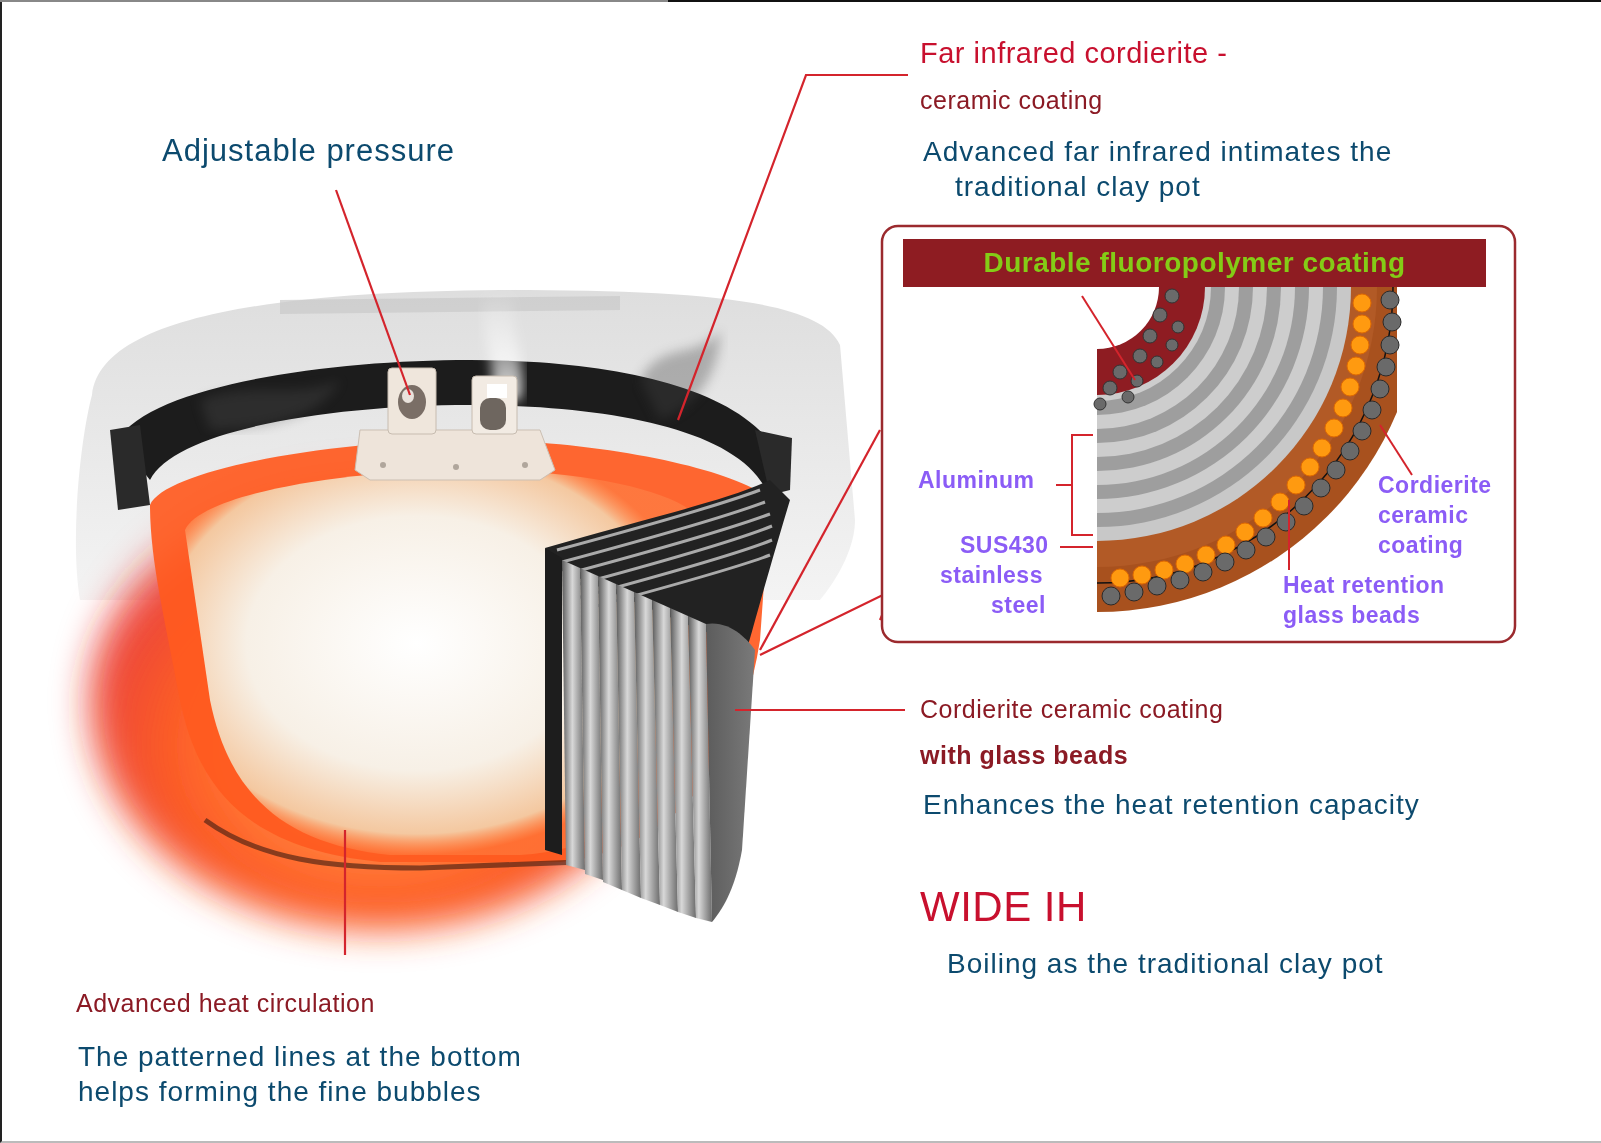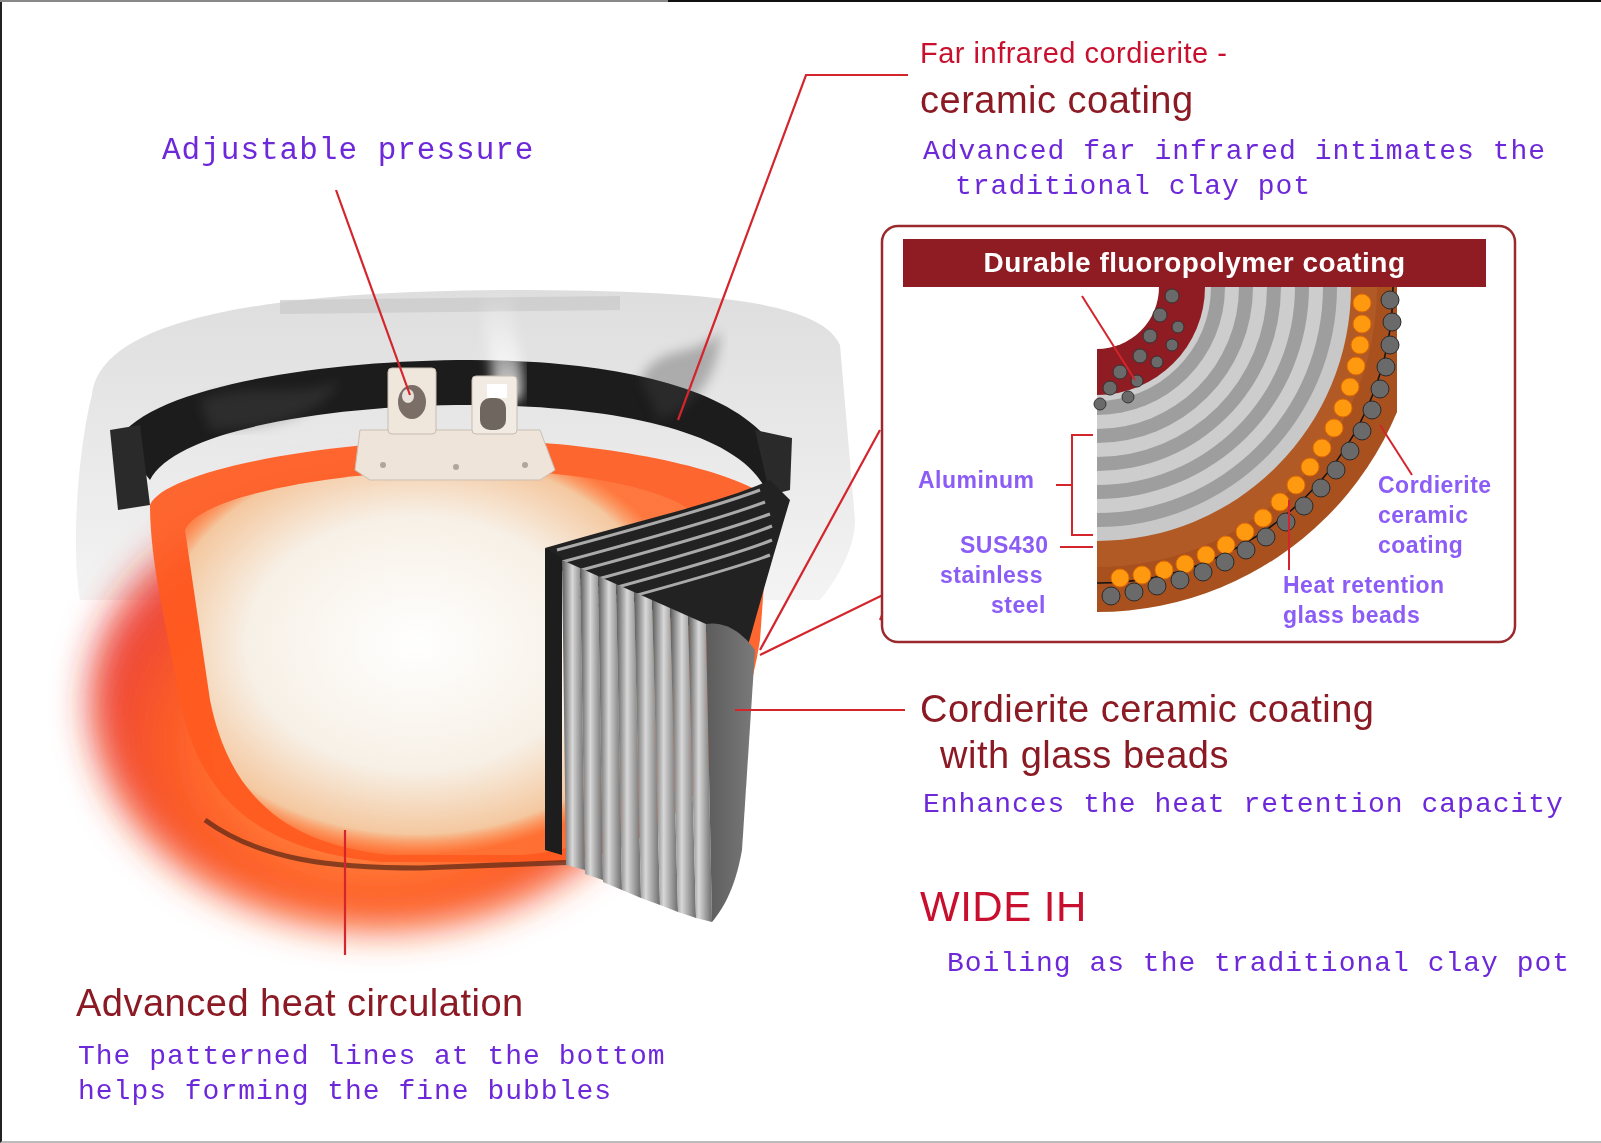--- a/index.html
+++ b/index.html
@@ -3,24 +3,24 @@
 <meta charset="utf-8">
 <style>
   html, body { margin:0; padding:0; }
   body { width:1601px; height:1143px; position:relative; overflow:hidden; background:#ffffff;
     font-family:"DejaVu Sans","Liberation Sans",sans-serif; }
   .frame { position:absolute; left:0; top:0; width:1599px; height:1141px; border-left:2px solid #222; border-bottom:2px solid #bbb; }
   .topline-dark { position:absolute; left:668px; top:0; width:933px; height:2px; background:#111; }
   .topline-light { position:absolute; left:0; top:0; width:668px; height:2px; background:#888; }
   .txt { position:absolute; white-space:nowrap; }
   .h-red { color:#c8102e; font-size:29px; font-weight:300; letter-spacing:0.5px; line-height:46px; font-family:"Liberation Sans",sans-serif; }
-  .h-maroon { color:#8b1a24; font-size:38px; letter-spacing:0.5px; line-height:46px; font-family:"Liberation Sans",sans-serif; }
-  .body-black { color:#6d28d9; font-size:28px; letter-spacing:1px; line-height:35px; font-family:Liberation Mono, monospace; }
+  .h-maroon { color:#8b1a24; font-size:25px; letter-spacing:0.5px; line-height:46px; font-family:"Liberation Sans",sans-serif; }
+  .body-black { color:#0c4a6e; font-size:28px; letter-spacing:1px; line-height:35px; font-family:Liberation Sans, sans-serif; }
   .label-maroon { color:#8b5cf6; font-size:23px; font-weight:bold; letter-spacing:0.5px; line-height:30px; font-family:"Liberation Sans",sans-serif; }
-  .banner { position:absolute; left:903px; top:239px; width:583px; height:48px; background:#8e1c22; color:#ffffff;
+  .banner { position:absolute; left:903px; top:239px; width:583px; height:48px; background:#8e1c22; color:#84cc16;
     font-size:28px; font-weight:bold; letter-spacing:0.5px; display:flex; align-items:center; justify-content:center;
     font-family:"Liberation Sans",sans-serif; }
   svg { position:absolute; left:0; top:0; }
 </style>
 </head>
 <body>
 
 <div class="frame"></div>
 <div class="topline-light"></div>
 <div class="topline-dark"></div>
@@ -248,21 +248,21 @@
 <div class="txt label-maroon" style="left:1283px;top:600px;">glass beads</div>
 
 <div class="txt body-black" style="left:162px;top:133px;font-size:31px;">Adjustable pressure</div>
 
 <div class="txt h-red" style="left:920px;top:30px;">Far infrared cordierite -</div>
 <div class="txt h-maroon" style="left:920px;top:77px;">ceramic coating</div>
 <div class="txt body-black" style="left:923px;top:134px;">Advanced far infrared intimates the</div>
 <div class="txt body-black" style="left:955px;top:169px;">traditional clay pot</div>
 
 <div class="txt h-maroon" style="left:920px;top:686px;">Cordierite ceramic coating</div>
-<div class="txt h-maroon" style="left:940px;top:732px;">with glass beads</div>
+<div class="txt h-maroon" style="left:920px;top:732px;font-weight:bold;">with glass beads</div>
 <div class="txt body-black" style="left:923px;top:787px;">Enhances the heat retention capacity</div>
 
 <div class="txt h-red" style="left:920px;top:884px;font-size:42px;">WIDE IH</div>
 <div class="txt body-black" style="left:923px;top:946px;margin-left:24px;">Boiling as the traditional clay pot</div>
 
 <div class="txt h-maroon" style="left:76px;top:980px;">Advanced heat circulation</div>
 <div class="txt body-black" style="left:78px;top:1039px;">The patterned lines at the bottom</div>
 <div class="txt body-black" style="left:78px;top:1074px;">helps forming the fine bubbles</div>
 
 </body></html>

